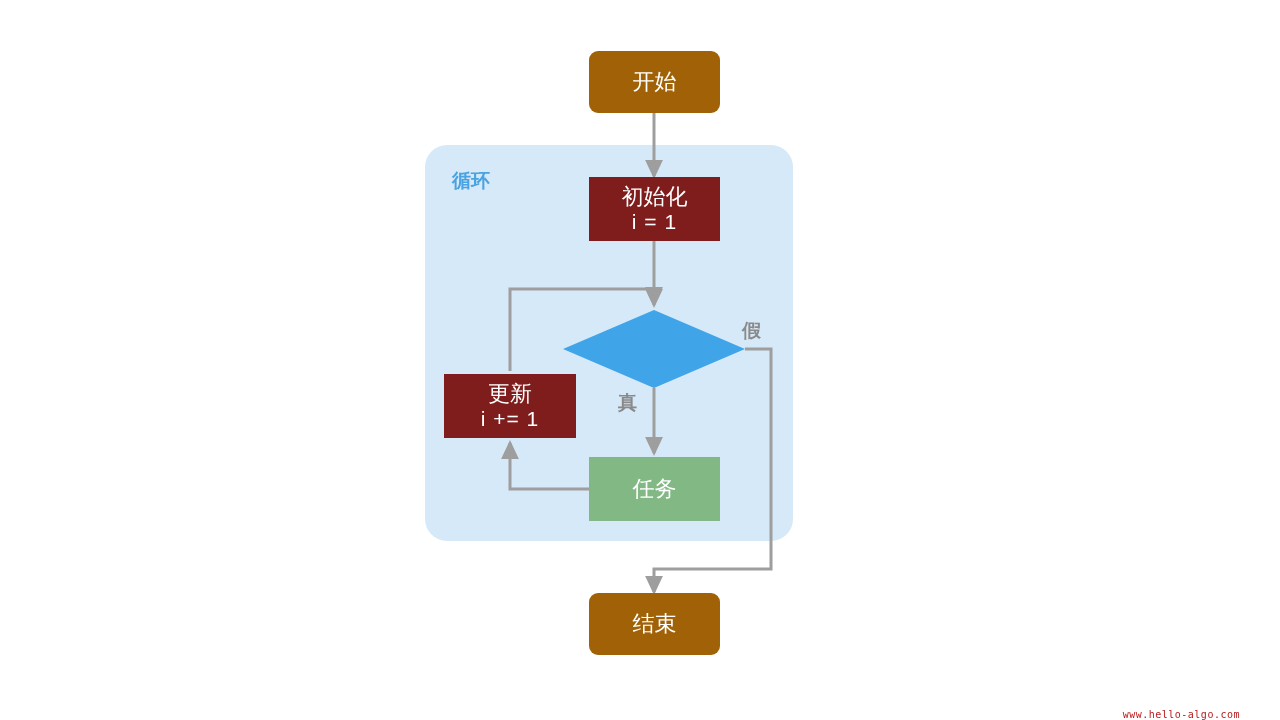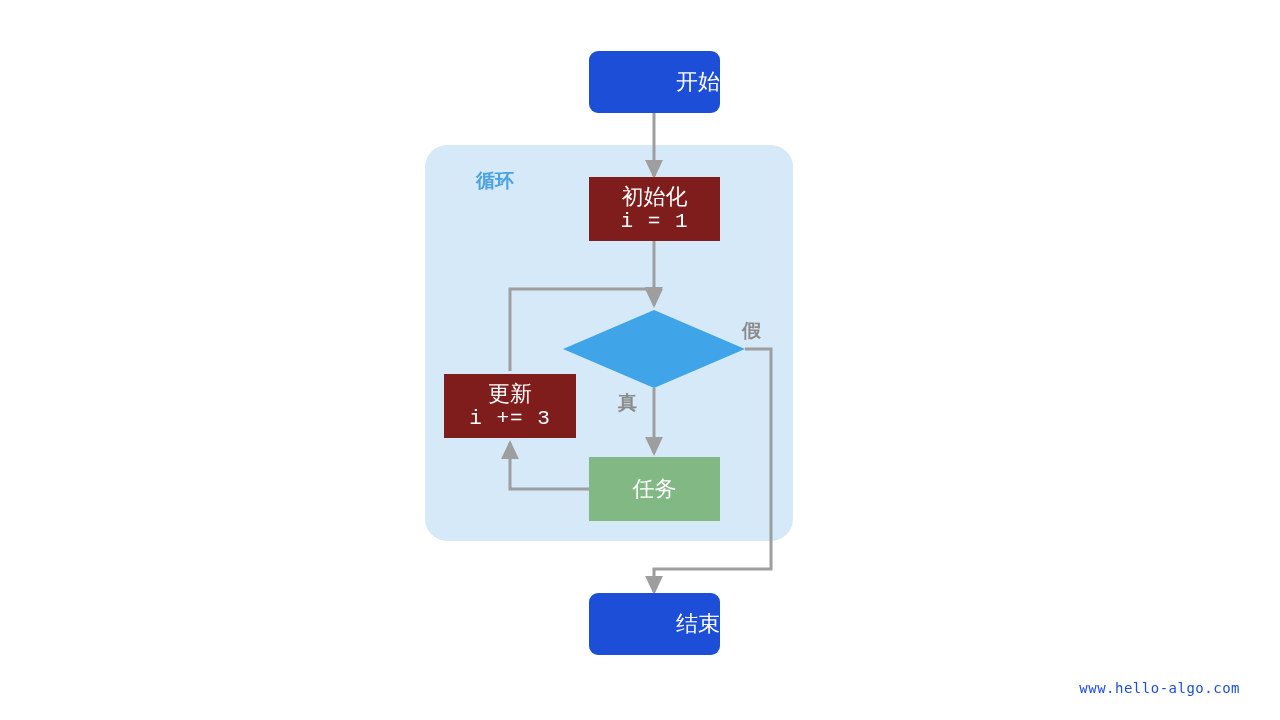--- a/index.html
+++ b/index.html
@@ -36,29 +36,28 @@
     color: #ffffff;
     text-align: center;
     line-height: 1.18;
     white-space: pre;
   }
   .node .cn {
     font-family: "Liberation Sans", sans-serif;
     font-size: 22px;
   }
   .node .mono {
-    font-family: Liberation Mono, monospace;
+    font-family: Liberation Sans, sans-serif;
     font-size: 21px;
     letter-spacing: 1px;
   }
   
   .terminal {
-    background: #1d4ed8;
+    background: #a16207;
     border-radius: 9px;
-    align-items: flex-end;
   }
   
   .process {
     background: #7f1d1d;
   }
   
   .task {
     background: #81b884;
   }
   
@@ -73,39 +72,38 @@
   }
   #loop-label {
     position: absolute;
     left: 452px;
     top: 168px;
     font-family: "Liberation Sans", sans-serif;
     font-size: 19px;
     font-weight: bold;
     color: #4aa3e0;
     white-space: pre;
-    margin-left: 24px;
   }
   .branch-label {
     position: absolute;
     font-family: "Liberation Sans", sans-serif;
     font-size: 19px;
     font-weight: bold;
     color: #8a8a8a;
     white-space: pre;
   }
   #label-true  { left: 618px; top: 390px; }
   #label-false { left: 742px; top: 318px; }
   #watermark {
     position: absolute;
     right: 40px;
-    bottom: 24px;
+    bottom: 0;
     font-family: "DejaVu Sans Mono", monospace;
-    font-size: 14px;
-    color: #1d4ed8;
+    font-size: 10px;
+    color: #b91c1c;
     letter-spacing: 0.5px;
     white-space: pre;
   }
   .diamond-text {
     position: absolute;
     left: 563px;
     top: 310px;
     width: 182px;
     height: 78px;
     display: flex;
@@ -160,21 +158,21 @@
     <span class="cn">开始</span>
   </div>
 
   <div class="node process" style="left:589px; top:177px; width:131px; height:64px;">
     <span class="cn">初始化</span>
     <span class="mono">i = 1</span>
   </div>
 
   <div class="node process" style="left:444px; top:374px; width:132px; height:64px;">
     <span class="cn">更新</span>
-    <span class="mono">i += 3</span>
+    <span class="mono">i += 1</span>
   </div>
 
   <div class="node terminal" style="left:589px; top:593px; width:131px; height:62px;">
     <span class="cn">结束</span>
   </div>
 
   <div class="node task" style="left:589px; top:457px; width:131px; height:64px;">
     <span class="cn">任务</span>
   </div>
 

